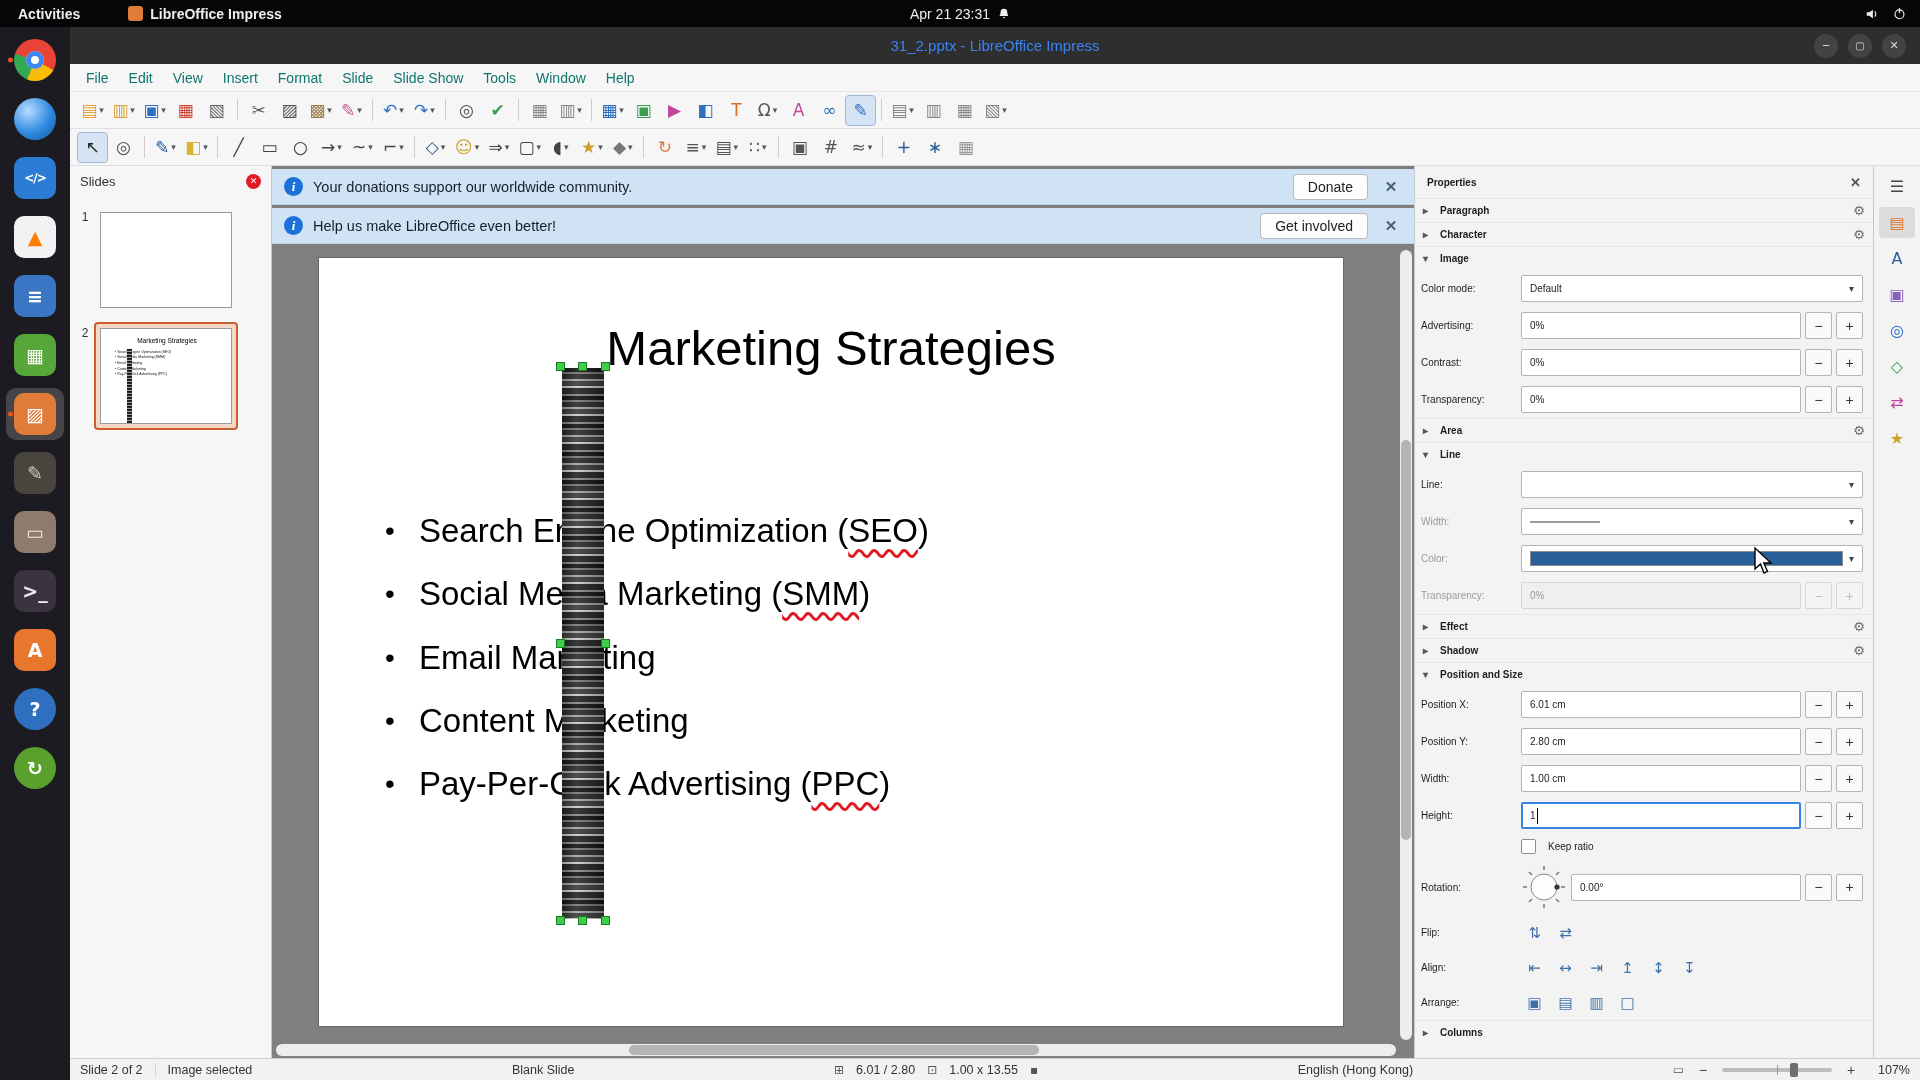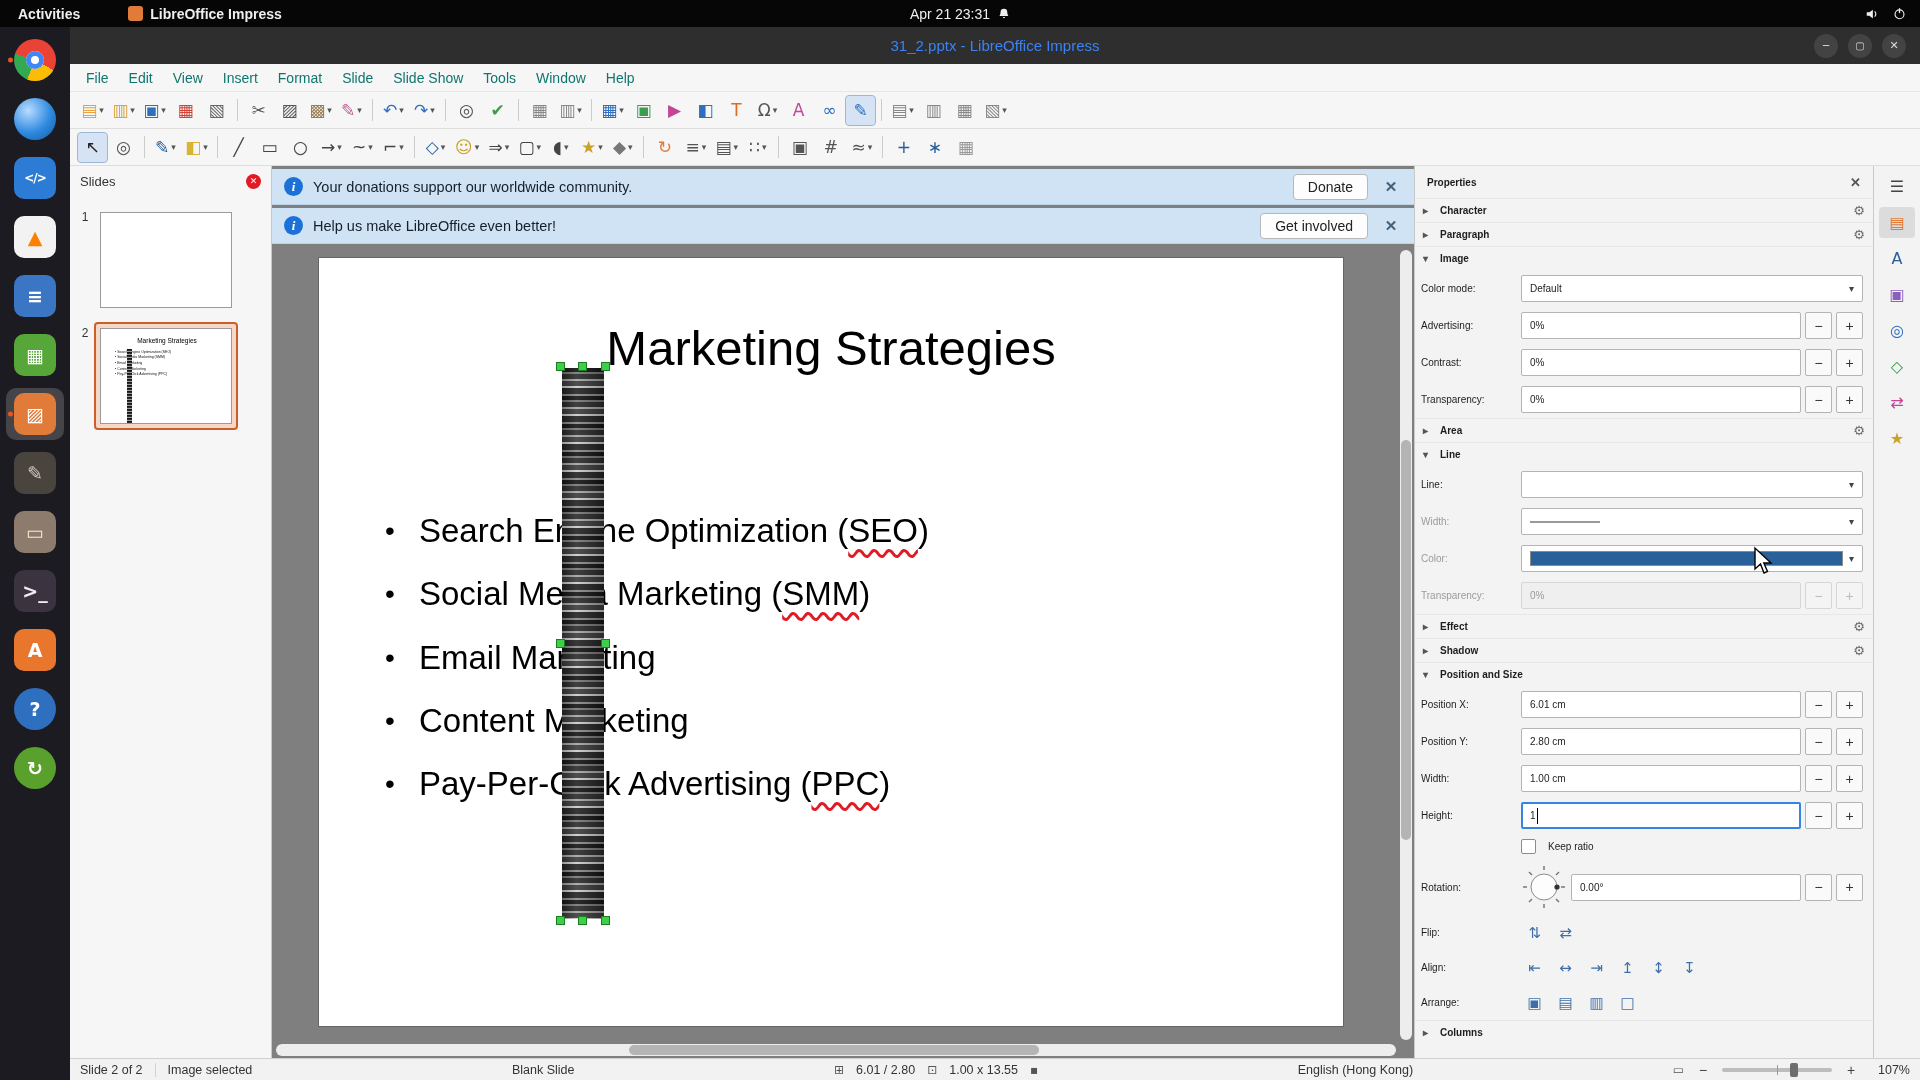--- a/index.html
+++ b/index.html
@@ -681,28 +681,28 @@
       <div class="scroll-thumb" data-name="horizontal-scrollbar-thumb"></div>
     </div>
   </div>
 
   <div id="props" data-name="properties-panel">
     <div class="props-header" data-name="properties-panel-header">
       <span data-name="properties-panel-title">Properties</span>
       <span class="props-close" data-name="close-sidebar-icon"></span>
     </div>
 
+    <div class="sect" data-name="section-paragraph">
+      <span class="chev" data-name="chevron-right-icon"></span>
+      <span data-name="section-label">Paragraph</span>
+      <span class="sect-gear" data-name="more-options-icon"></span>
+    </div>
     <div class="sect" data-name="section-character">
       <span class="chev" data-name="chevron-right-icon"></span>
       <span data-name="section-label">Character</span>
-      <span class="sect-gear" data-name="more-options-icon"></span>
-    </div>
-    <div class="sect" data-name="section-paragraph">
-      <span class="chev" data-name="chevron-right-icon"></span>
-      <span data-name="section-label">Paragraph</span>
       <span class="sect-gear" data-name="more-options-icon"></span>
     </div>
     <div class="sect open" data-name="section-image">
       <span class="chev" data-name="chevron-down-icon"></span>
       <span data-name="section-label">Image</span>
     </div>
 
     <div class="prow">
       <span class="plabel" data-name="color-mode-label">Color mode:</span>
       <span class="dropdown" data-name="color-mode-select">

